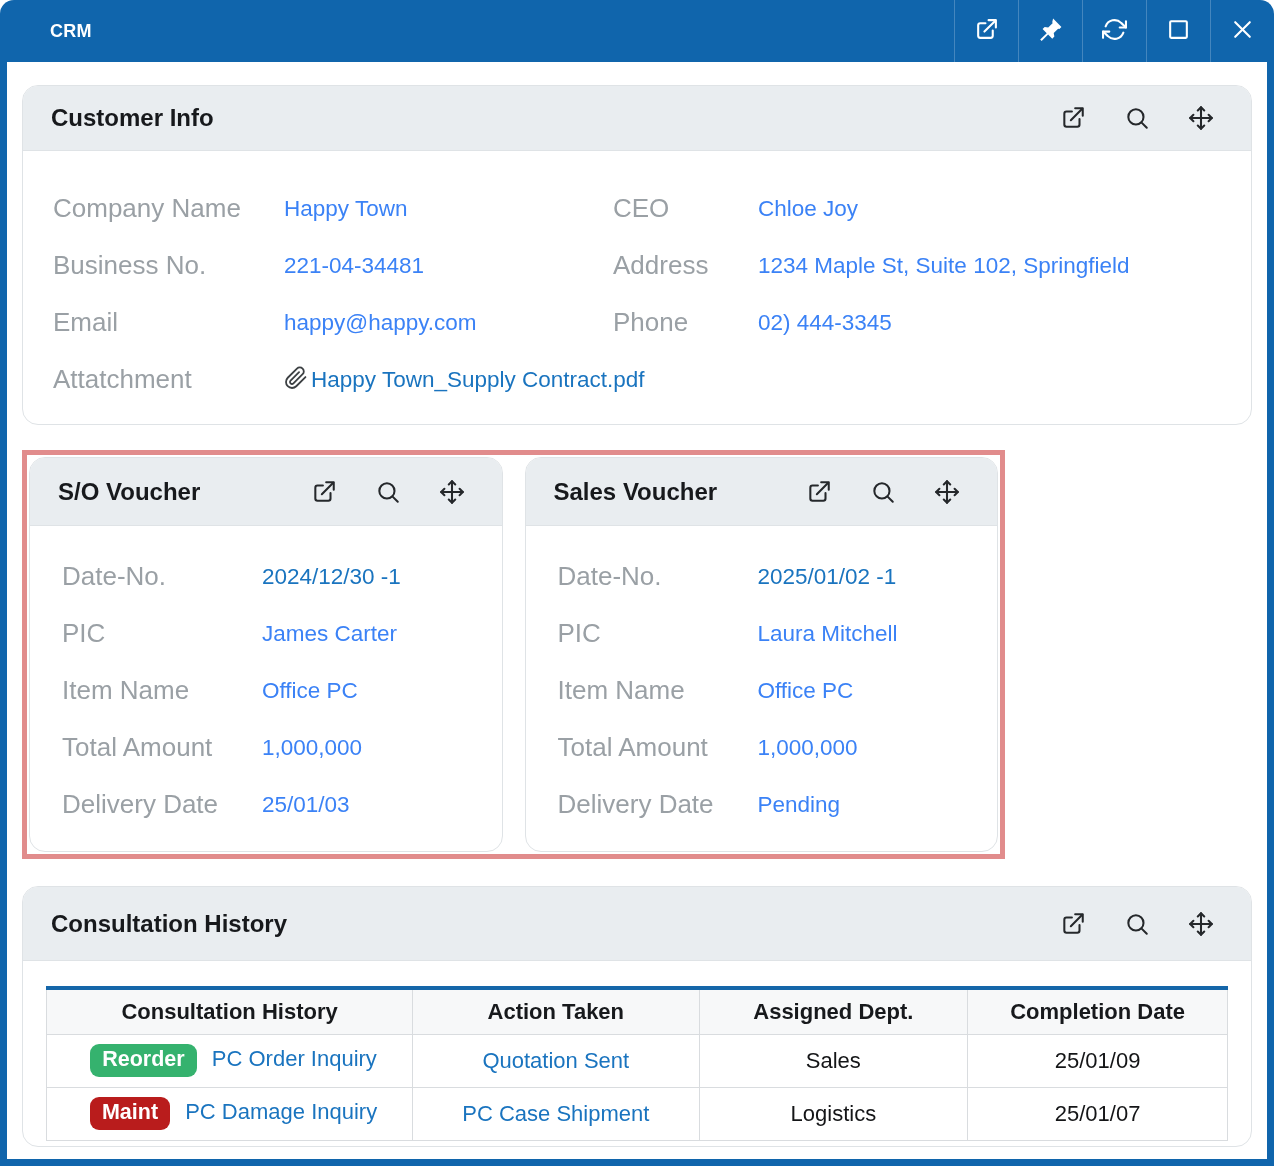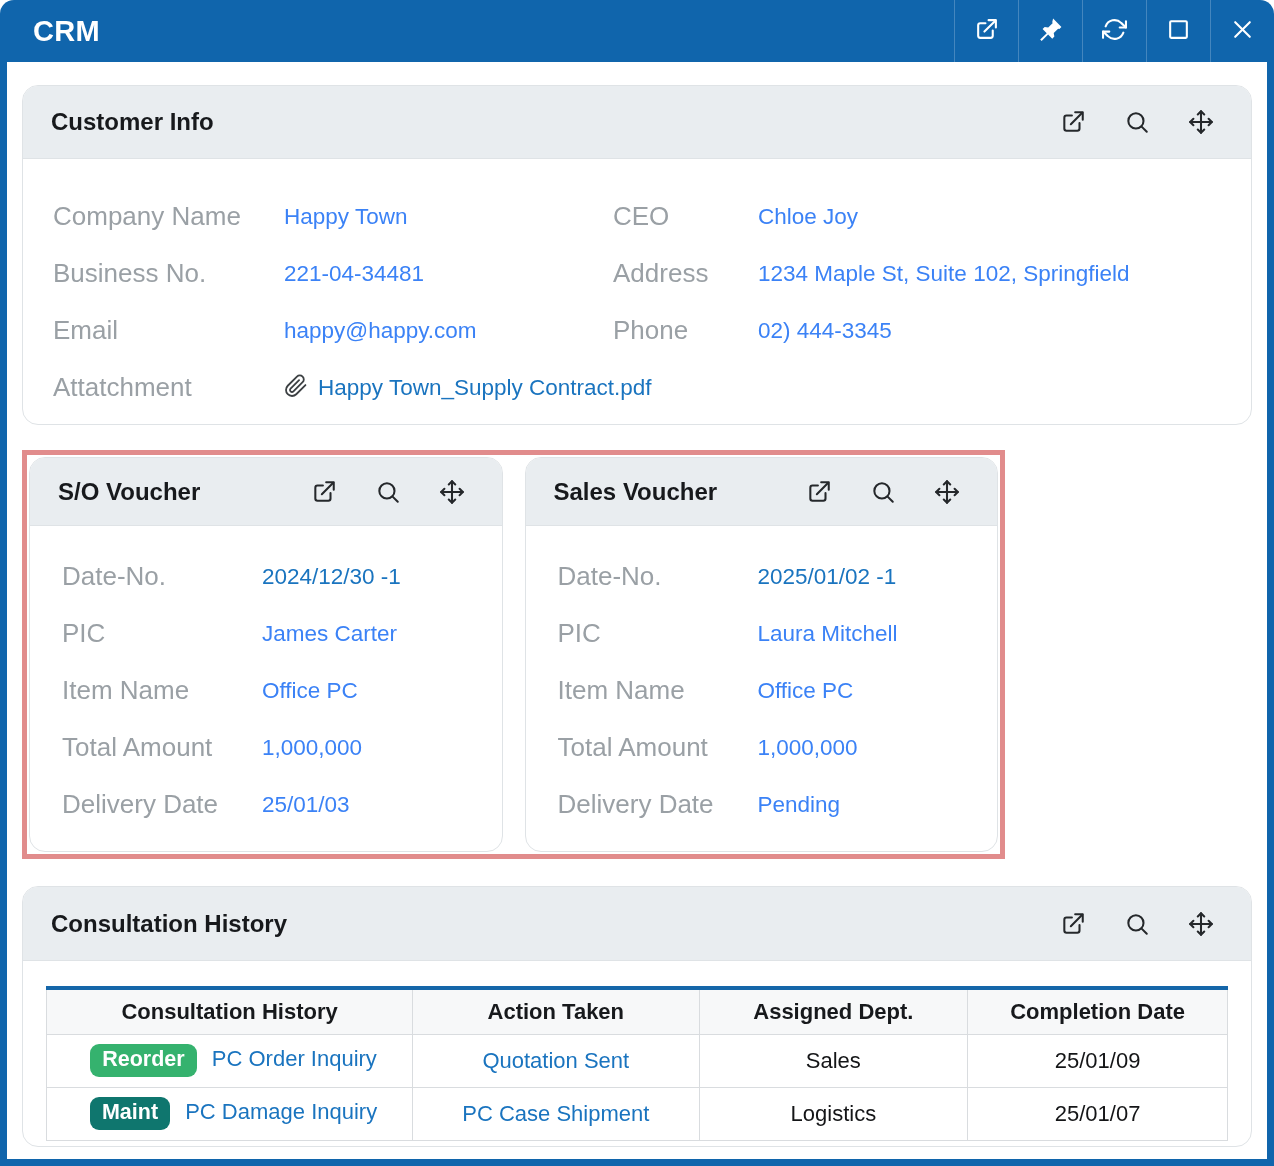--- a/index.html
+++ b/index.html
@@ -4,21 +4,21 @@
 <style>
   * { margin:0; padding:0; box-sizing:border-box; }
   html,body { width:1274px; height:1166px; background:#ffffff;
     font-family:"Liberation Sans", sans-serif; overflow:hidden; }
 
   .window { position:absolute; inset:0; background:#1065ac;
     border-radius:14px 14px 0 0; }
 
   
   .titlebar { height:62px; display:flex; align-items:center; color:#fff; }
-  .app-title { font-size:29px; font-weight:bold; letter-spacing:.3px; padding-left:33px; }
+  .app-title { font-size:18px; font-weight:bold; letter-spacing:.3px; padding-left:50px; }
   .win-buttons { margin-left:auto; display:flex; height:62px; }
   .win-btn { width:64px; height:62px; display:flex; align-items:center; justify-content:center;
     border-left:1px solid rgba(255,255,255,.22); cursor:pointer; }
   .win-btn svg { width:25px; height:25px; stroke:#fff; stroke-width:2; fill:none;
     stroke-linecap:round; stroke-linejoin:round; }
   .win-btn svg.filled { fill:#fff; stroke:none; }
 
   
   .content { position:absolute; left:7px; right:7px; top:62px; bottom:7px;
     background:#fff; padding:23px 15px 0 15px; }
@@ -31,24 +31,24 @@
   .hicon { width:26px; height:26px; display:flex; cursor:pointer; }
   .hicon svg { width:26px; height:26px; stroke:#25282b; stroke-width:1.9; fill:none;
     stroke-linecap:round; stroke-linejoin:round; }
 
   .flabel { color:#9aa0a5; font-size:26px; }
   .fvalue { color:#3b82f6; font-size:22.5px; }
   .link { color:#1a74bf; cursor:pointer; }
 
   
   .customer { width:1230px; height:340px; }
-  .customer .panel-header { height:73px; }
+  .customer .panel-header { height:65px; }
   .cgrid { display:grid; grid-template-columns:231px 329px 145px auto;
     grid-auto-rows:57px; align-items:center; padding:29px 20px 0 30px; }
-  .attach-cell { grid-column:2 / span 3; display:flex; align-items:center; gap:10px; }
+  .attach-cell { grid-column:2 / span 3; display:flex; align-items:center; gap:3px; }
   .clip svg { width:24px; height:24px; stroke:#3c4043; stroke-width:1.8; fill:none;
     stroke-linecap:round; stroke-linejoin:round; }
 
   
   .vouchers { margin-top:25px; width:983px; height:409px; border:5px solid #e18c8c;
     display:flex; gap:22px; padding:2px 2px; }
   .voucher { flex:1; }
   .voucher .panel-header { height:68px; }
   .vgrid { display:grid; grid-template-columns:200px auto; grid-auto-rows:57px;
     align-items:center; padding:22px 16px 0 32px; }
@@ -59,21 +59,21 @@
   .consult-body { padding:25px 23px 0 23px; }
   table { width:100%; border-collapse:collapse; table-layout:fixed;
     border-top:4px solid #1566a9; }
   th, td { border:1px solid #d9dcdf; font-size:22px; text-align:center; }
   th { height:46px; font-weight:700; color:#17191c; background:#f7f8f9; }
   td { height:53px; color:#141517; }
   td.lead { text-align:center; padding-left:8px; }
   .badge { display:inline-block; border-radius:9px; padding:3px 12px 5px;
     color:#fff; font-weight:600; font-size:21.5px; margin-right:9px; }
   .badge-green { background:#35b26e; }
-  .badge-blue  { background:#0f766e; }
+  .badge-blue  { background:#b91c1c; }
 </style>
 </head>
 <body>
 
 <div class="window">
 
   <div class="titlebar">
     <div class="app-title">CRM</div>
     <div class="win-buttons">
       <div class="win-btn">

